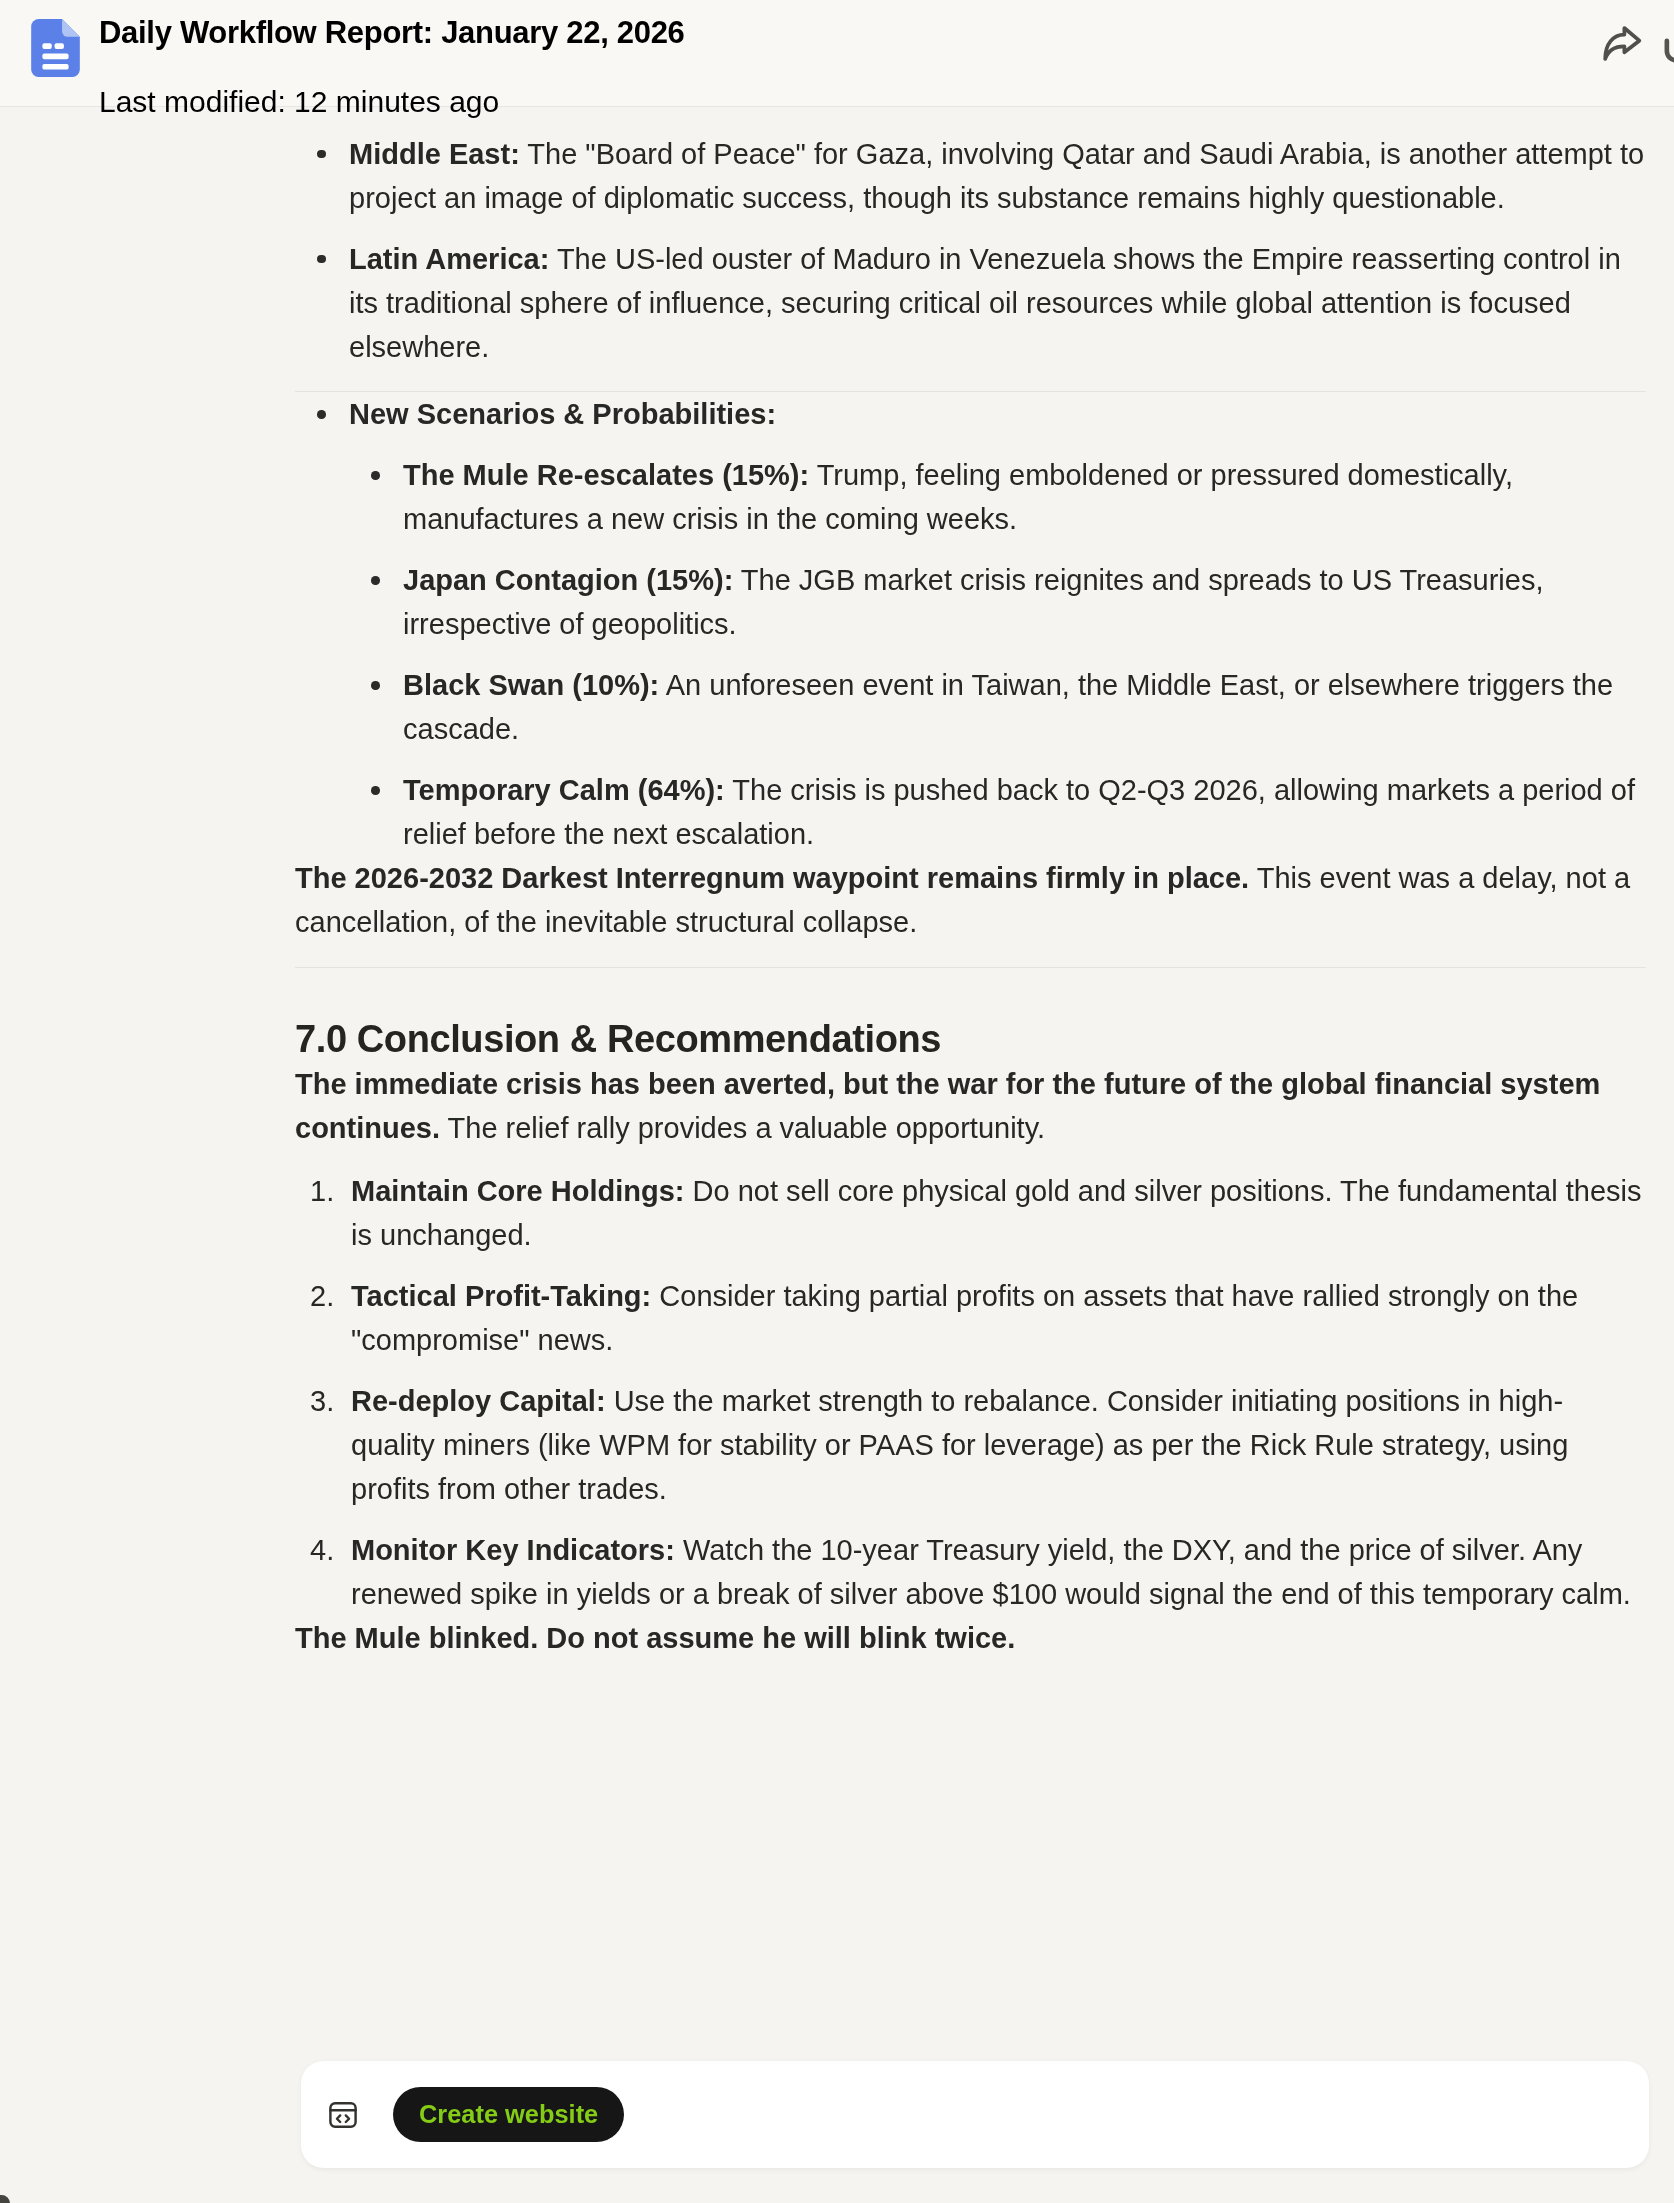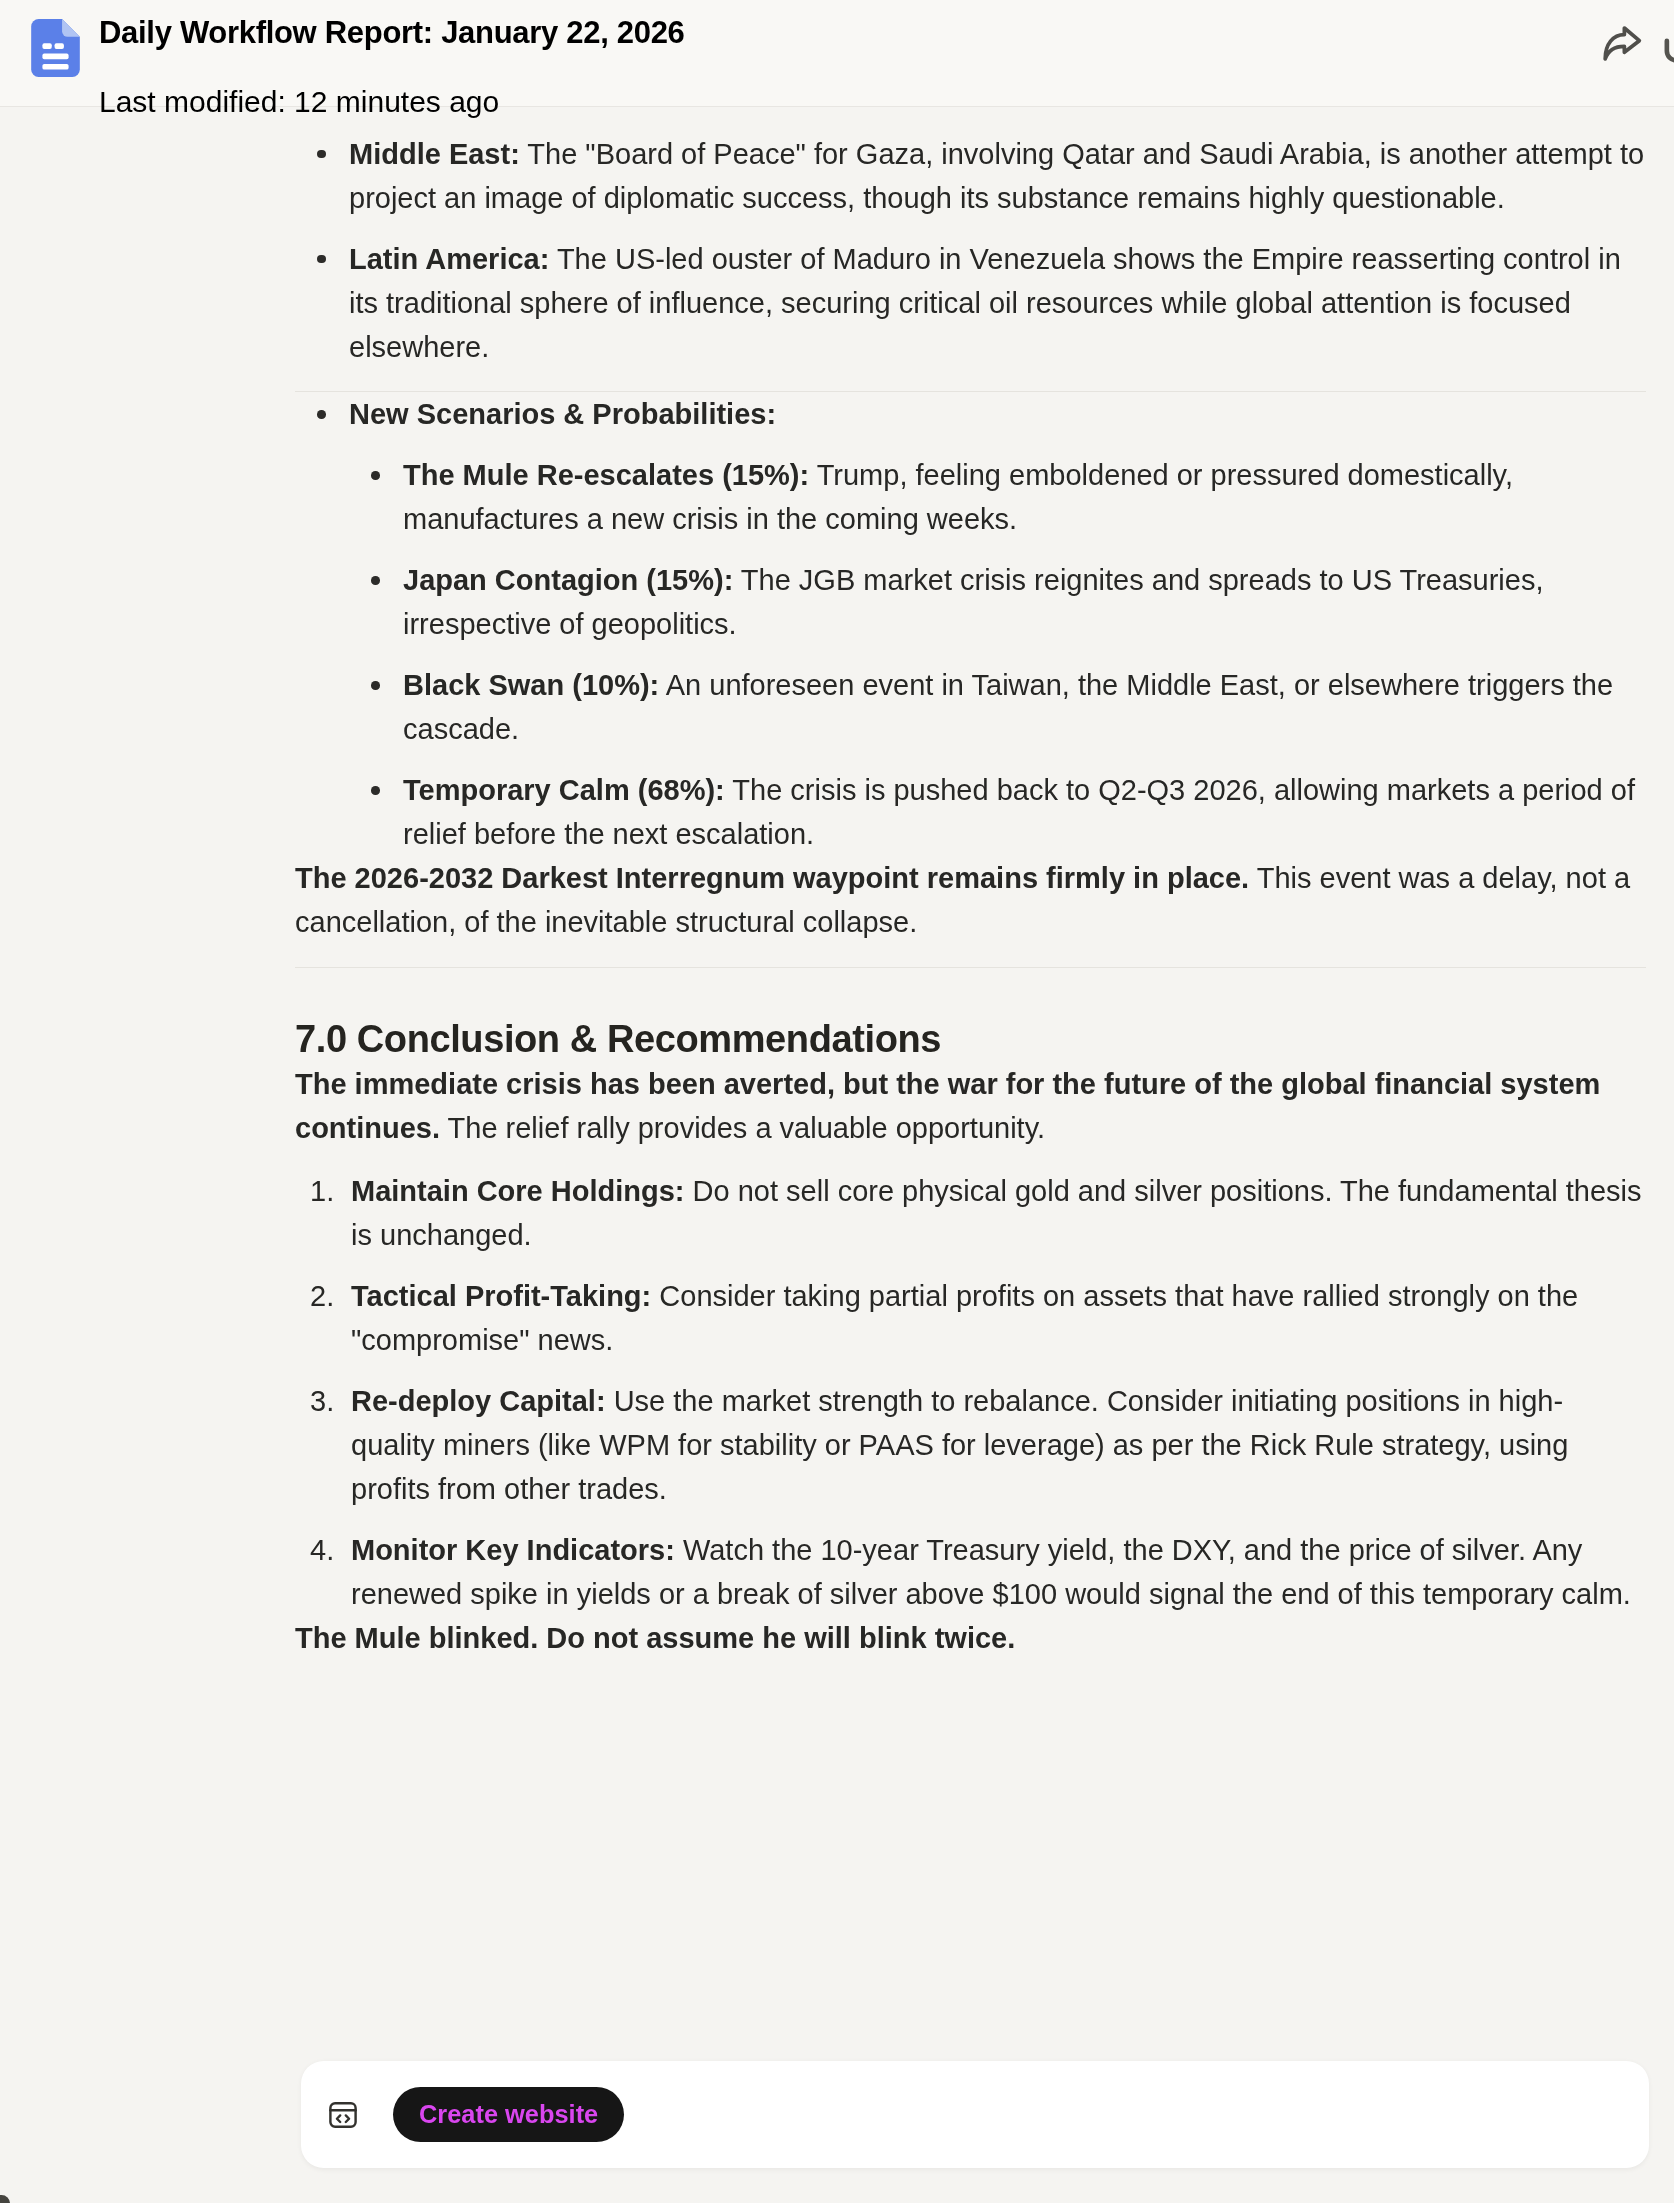--- a/index.html
+++ b/index.html
@@ -87,21 +87,21 @@
     padding: 0 19px 0 28px;
   }
   .suggest-icon { flex: 0 0 auto; margin-right: 17px; display: flex; }
   .suggest-text {
     flex: 1 1 auto;
     font-size: 24.5px; line-height: 38px; color: #262521;
     max-width: 1026px;
   }
   .create-btn {
     flex: 0 0 auto; margin-left: 19px;
-    background: #161616; color: #d946ef;
+    background: #161616; color: #84cc16;
     border: none; border-radius: 30px;
     height: 55px; padding: 0 26px;
     font-size: 25.4px; font-weight: 700;
     font-family: inherit; cursor: pointer;
     white-space: nowrap;
   }
 
   .bottom-artifact {
     position: absolute; left: -6.6px; top: 2195px;
     width: 17px; height: 17px; border-radius: 50%;
@@ -158,21 +158,21 @@
         <li>
           <span class="b">The Mule Re-escalates (15%):</span><span> Trump, feeling emboldened or pressured domestically, manufactures a new crisis in the coming weeks.</span>
         </li>
         <li>
           <span class="b">Japan Contagion (15%):</span><span> The JGB market crisis reignites and spreads to US Treasuries, irrespective of geopolitics.</span>
         </li>
         <li>
           <span class="b">Black Swan (10%):</span><span> An unforeseen event in Taiwan, the Middle East, or elsewhere triggers the cascade.</span>
         </li>
         <li>
-          <span class="b">Temporary Calm (68%):</span><span> The crisis is pushed back to Q2-Q3 2026, allowing markets a period of relief before the next escalation.</span>
+          <span class="b">Temporary Calm (64%):</span><span> The crisis is pushed back to Q2-Q3 2026, allowing markets a period of relief before the next escalation.</span>
         </li>
       </ul>
     </li>
   </ul>
 
   <p class="para">
     <span class="b">The 2026-2032 Darkest Interregnum waypoint remains firmly in place.</span><span> This event was a delay, not a cancellation, of the inevitable structural collapse.</span>
   </p>
 
   <hr class="rule">

